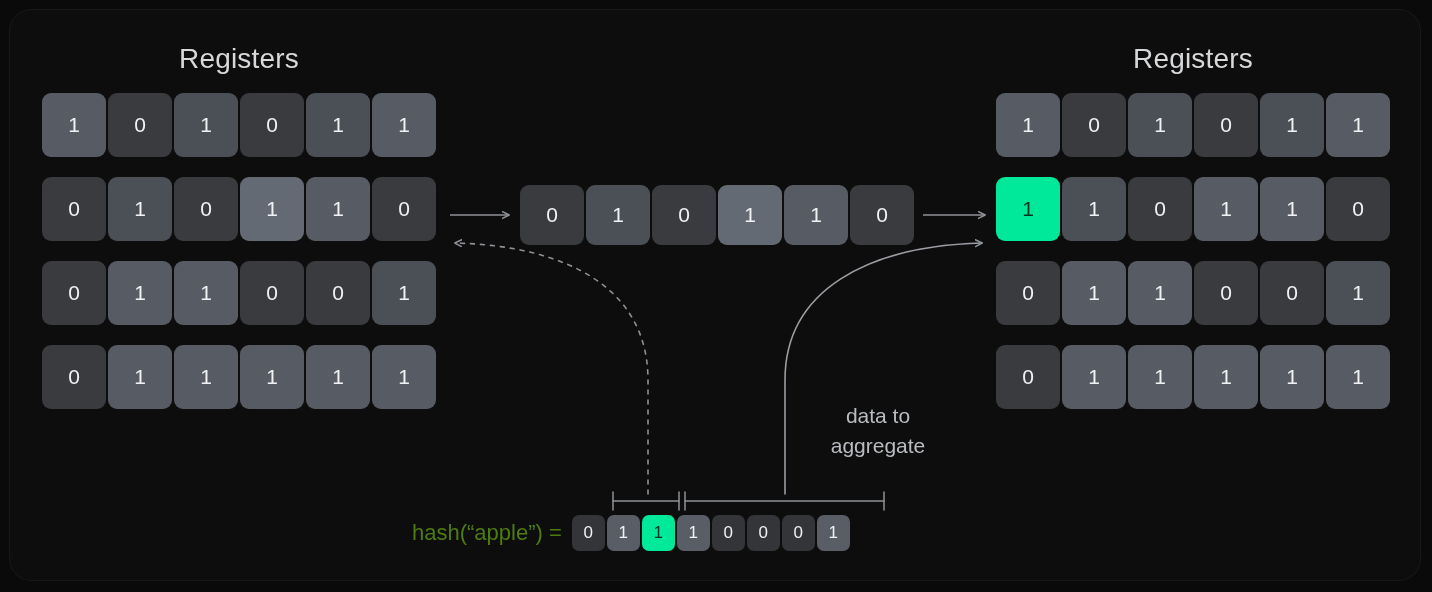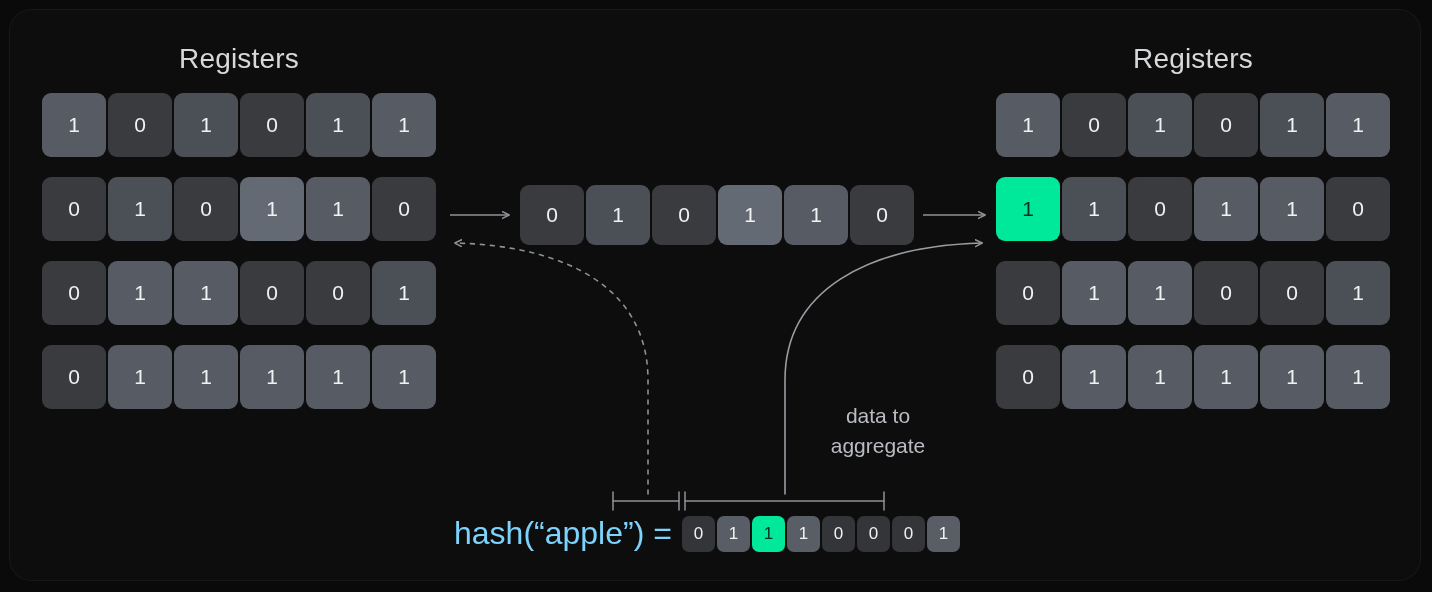--- a/index.html
+++ b/index.html
@@ -89,24 +89,23 @@
   
   #hash-block {
     position: absolute;
     left: 412px;
     top: 515px;
     display: flex;
     align-items: center;
     gap: 10px;
   }
   #hash-label {
-    font-size: 32px;
-    color: #7dd3fc;
+    font-size: 22px;
+    color: #4d7c0f;
     white-space: nowrap;
-    margin-left: 42px;
   }
   #hash-bits {
     display: flex;
     gap: 2px;
   }
   #hash-bits .bit {
     width: 33px;
     height: 36px;
     border-radius: 7px;
     display: flex;

